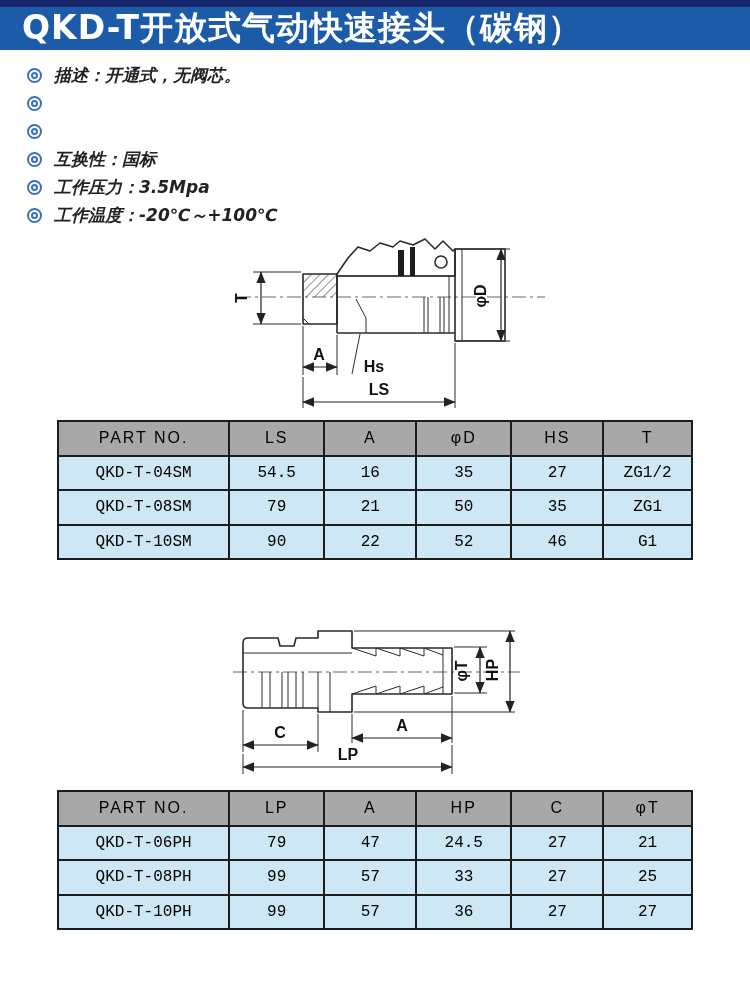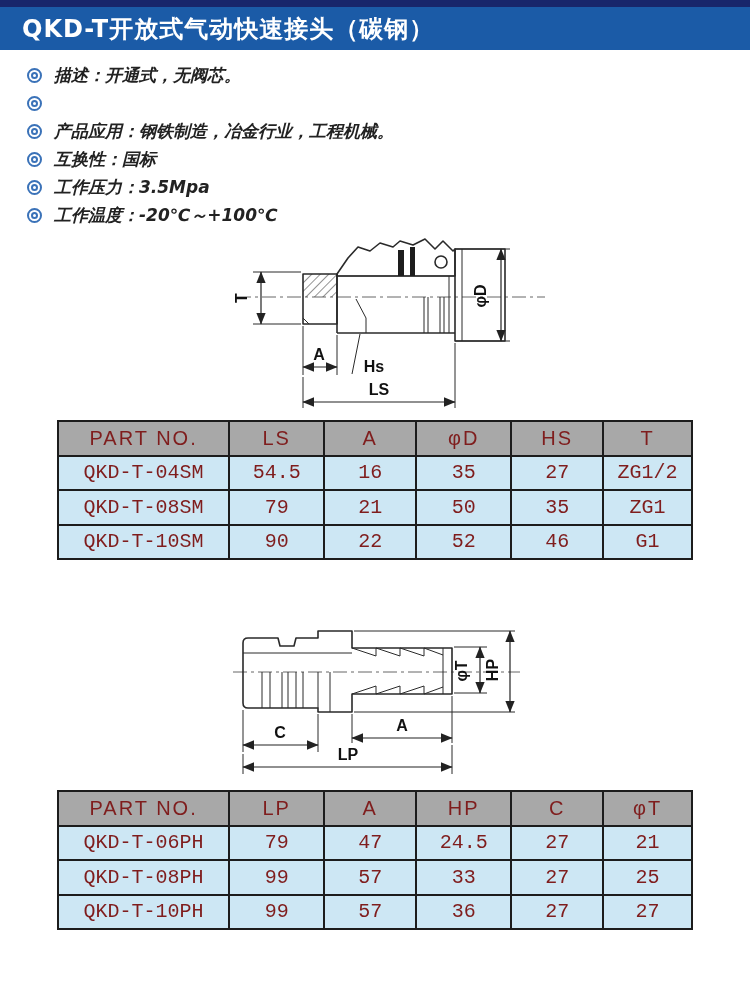--- a/index.html
+++ b/index.html
@@ -7,21 +7,21 @@
     width:750px;height:995px;position:relative;background:#ffffff;
     font-family:"Liberation Sans","DejaVu Sans",sans-serif;color:#1b1b1b;
     overflow:hidden;
   }
   .top-strip{position:absolute;left:0;top:0;width:750px;height:7px;background:#18266b;}
   .title-bar{
     position:absolute;left:0;top:7px;width:750px;height:43px;background:#1b5ba7;
     display:flex;align-items:center;box-sizing:border-box;padding-left:22px;
   }
   .title-bar .title{
-    color:#ffffff;font-size:24px;font-weight:bold;letter-spacing:1px;
+    color:#ffffff;font-size:33px;font-weight:bold;letter-spacing:1px;
     font-family:"DejaVu Sans","Liberation Sans",sans-serif;
   }
   .features{position:absolute;left:27px;top:61px;width:700px;}
   .feature-row{display:flex;align-items:center;height:28px;font-style:italic;}
   .bullseye{
     width:11px;height:11px;border:2px solid #3a72b8;border-radius:50%;
     display:flex;align-items:center;justify-content:center;margin-right:12px;flex:0 0 auto;
   }
   .bullseye::after{
     content:"";width:3px;height:3px;border:2px solid #3a72b8;border-radius:50%;display:block;
@@ -38,21 +38,21 @@
   svg .dark{fill:#1d1d1d;stroke:none;}
   svg text.dimlab{
     font-family:"Liberation Sans",sans-serif;font-weight:bold;font-size:16px;fill:#111;
   }
   table.spec{
     position:absolute;left:57px;width:636px;border-collapse:collapse;
     table-layout:fixed;
   }
   table.spec td,table.spec th{
     border:2px solid #1c1c1c;height:32.5px;text-align:center;vertical-align:middle;
-    font-size:20px;font-weight:normal;color:#7f1d1d;padding:0;
+    font-size:16px;font-weight:normal;color:#000000;padding:0;
     font-family:"Liberation Sans",sans-serif;
   }
   table.spec th{background:#a8a8a8;letter-spacing:2px;}
   table.spec td{background:#cde7f4;font-family:Liberation Mono, monospace;}
   #table1{top:420px;}
   #table2{top:790px;}
 </style>
 </head>
 <body>
 
@@ -65,21 +65,20 @@
 <div class="features">
   <div class="feature-row">
     <span class="bullseye"></span>
     <span class="feature-text">描述：开通式，无阀芯。</span>
   </div>
   <div class="feature-row">
     <span class="bullseye"></span>
   </div>
   <div class="feature-row">
     <span class="bullseye"></span>
-    <span class="feature-text">产品应用：钢铁制造，冶金行业，工程机械。</span>
   </div>
   <div class="feature-row">
     <span class="bullseye"></span>
     <span class="feature-text">互换性：国标</span>
   </div>
   <div class="feature-row">
     <span class="bullseye"></span>
     <span class="feature-text">工作压力：3.5Mpa</span>
   </div>
   <div class="feature-row">

